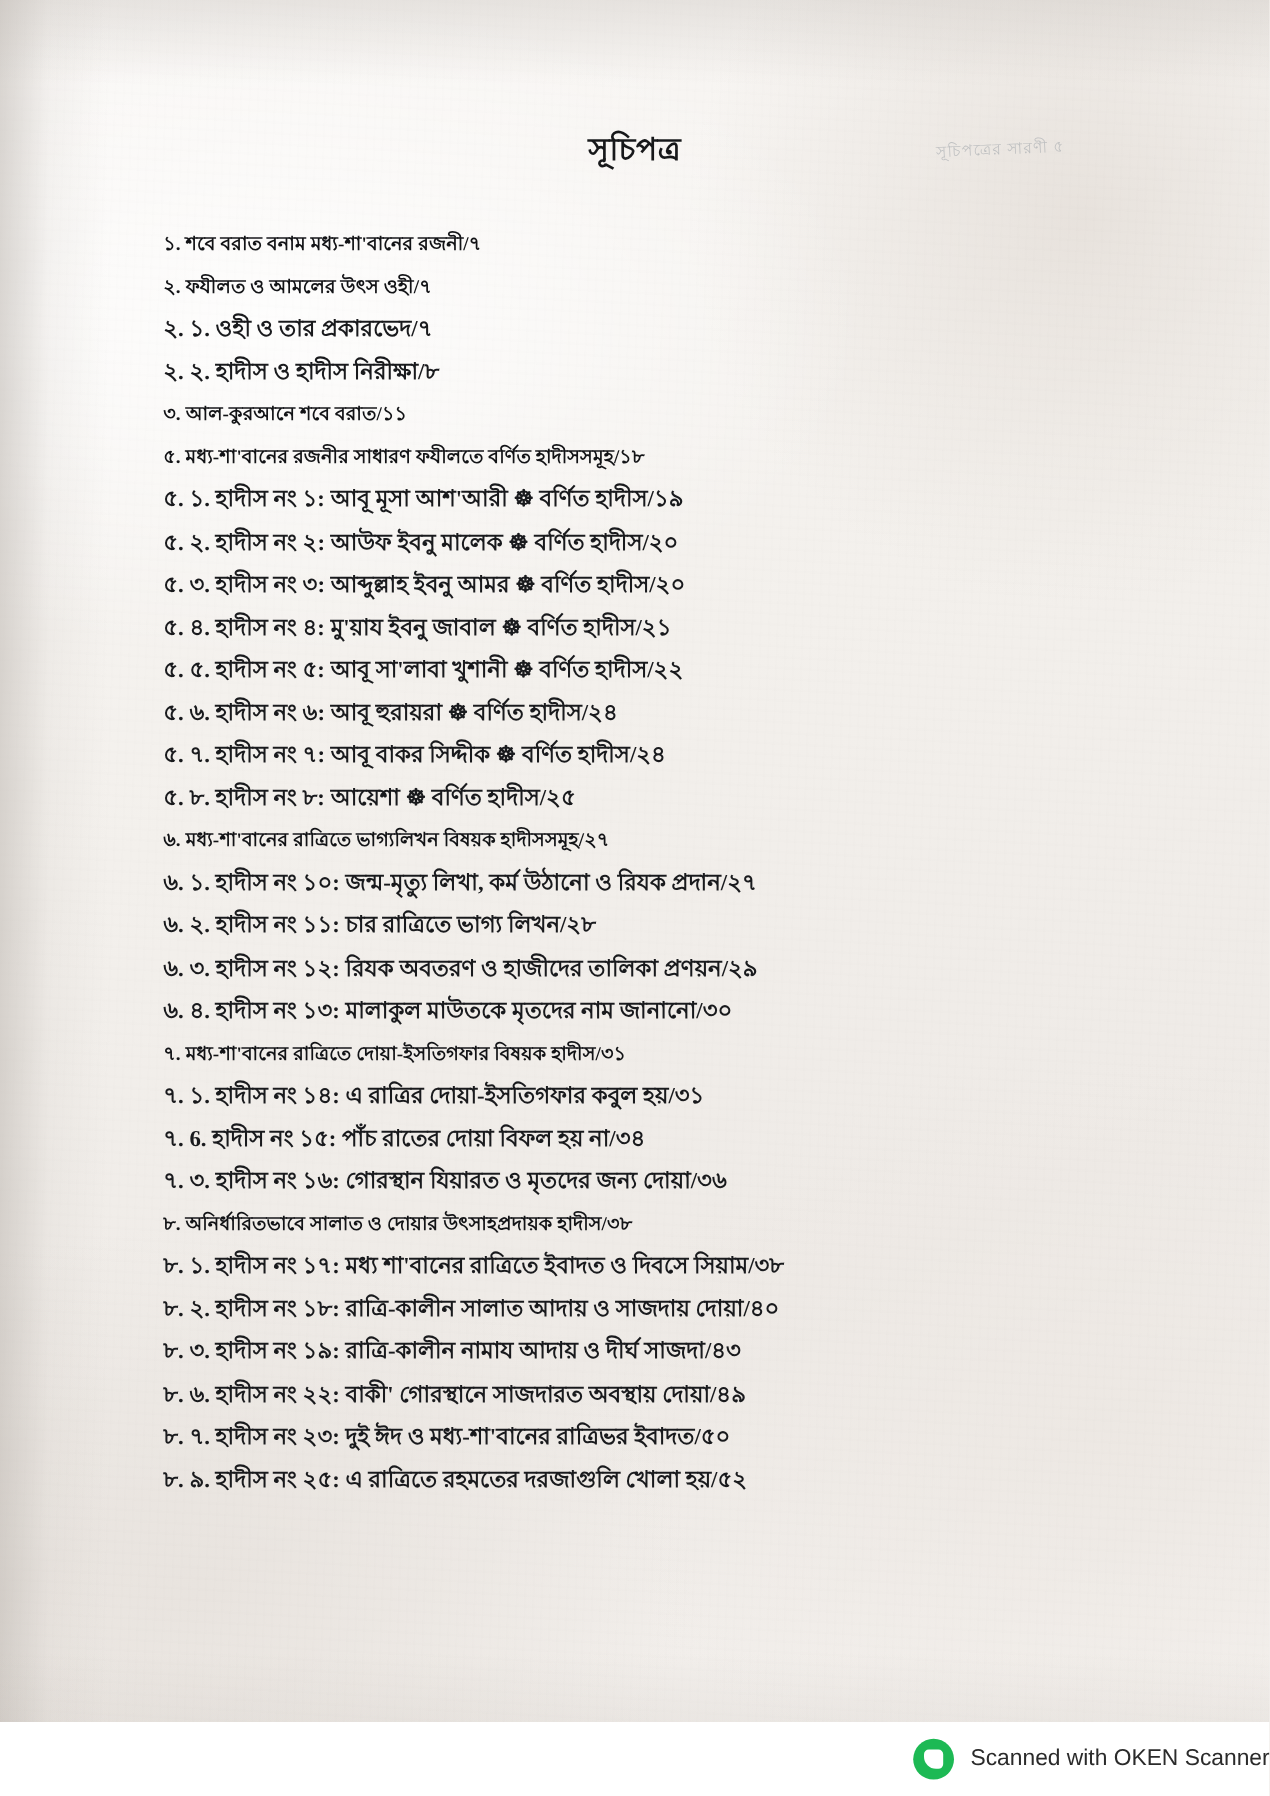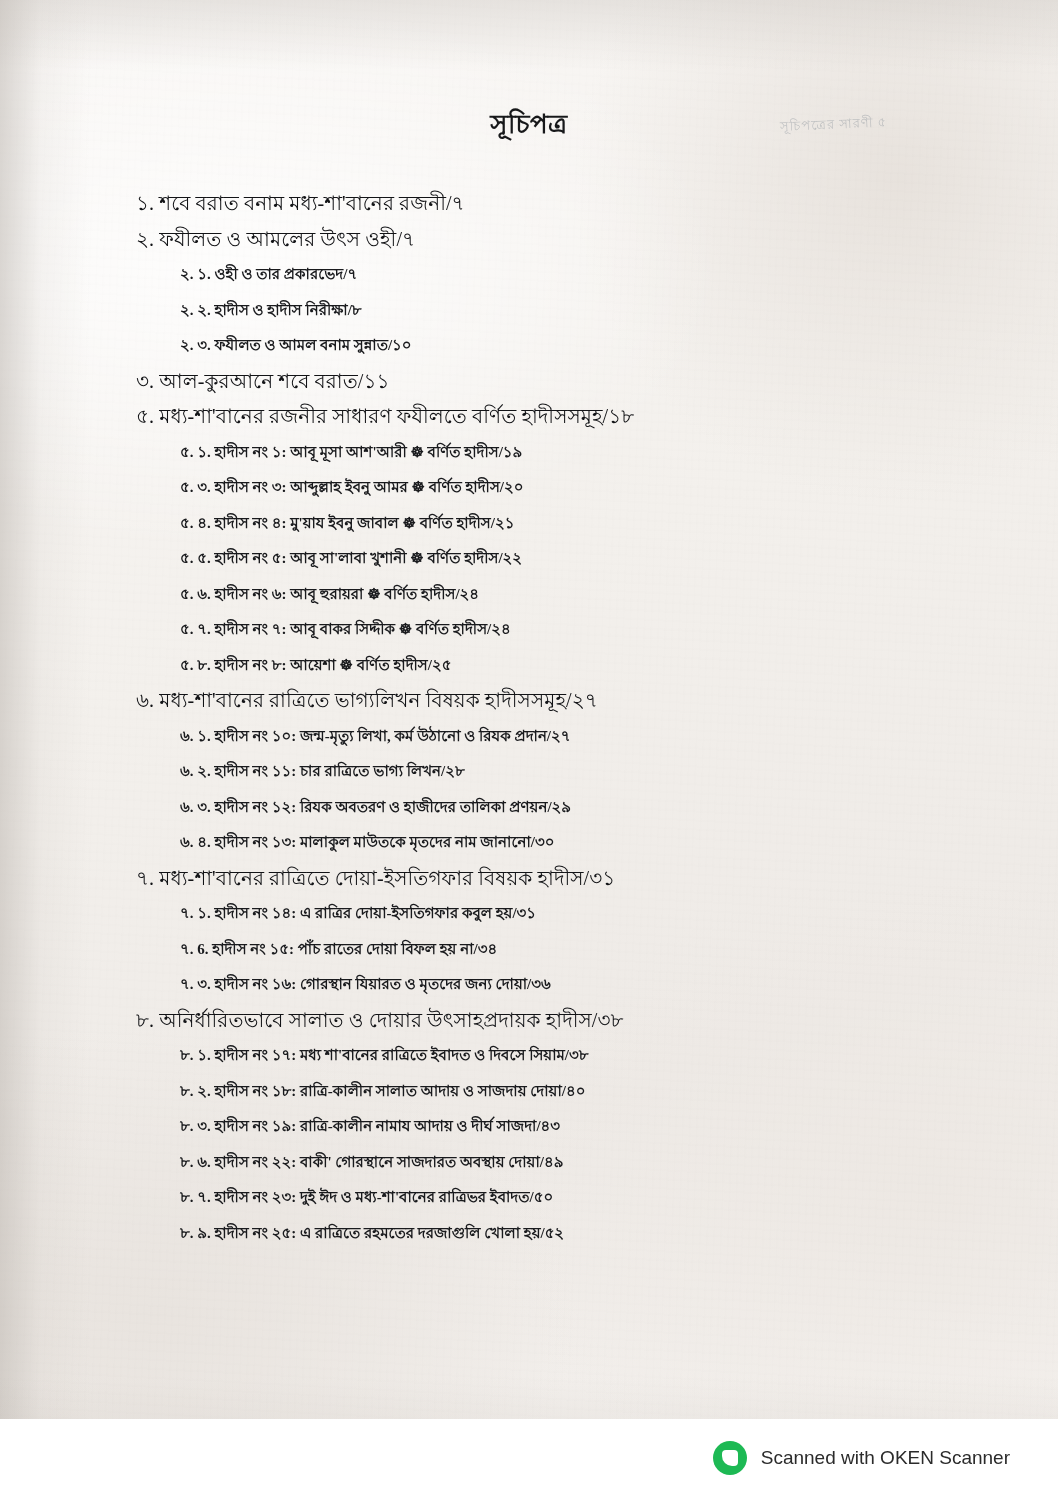--- a/index.html
+++ b/index.html
@@ -87,45 +87,43 @@
     left: 136px;
     right: 70px;
   }
   .entry {
     display: block;
     color: #121316;
     font-family: "Liberation Serif", serif;
     white-space: nowrap;
   }
   .lvl1 {
-    font-size: 20px;
-    font-weight: normal;
+    font-size: 16px;
+    font-weight: bold;
     line-height: 35.5px;
     margin-left: 0px;
     letter-spacing: 0.1px;
   }
   .lvl2 {
-    font-size: 15px;
+    font-size: 19px;
     font-weight: bold;
     line-height: 35.5px;
-    margin-left: 44px;
     color: #191a1d;
   }
 
   .footer {
     position: absolute;
     left: 0;
     right: 0;
     bottom: 0;
-    height: 78px;
+    height: 62px;
     background: #ffffff;
     display: flex;
     align-items: center;
     justify-content: flex-end;
-    padding-right: 48px;
     box-sizing: border-box;
   }
   .scan-badge {
     display: flex;
     align-items: center;
     gap: 14px;
   }
   .oken-logo {
     width: 34px;
     height: 34px;
@@ -161,24 +159,24 @@
 
   <div class="title">সূচিপত্র</div>
 
   <div class="marginalia">সূচিপত্রের সারণী  ৫</div>
 
   <div class="toc">
     <div class="entry lvl1">১. শবে বরাত বনাম মধ্য-শা'বানের রজনী/৭</div>
     <div class="entry lvl1">২. ফযীলত ও আমলের উৎস ওহী/৭</div>
     <div class="entry lvl2">২. ১. ওহী ও তার প্রকারভেদ/৭</div>
     <div class="entry lvl2">২. ২. হাদীস ও হাদীস নিরীক্ষা/৮</div>
-    <div class="entry lvl2">২. ৩. ফযীলত ও আমল বনাম সুন্নাত/১০</div>
     <div class="entry lvl1">৩. আল-কুরআনে শবে বরাত/১১</div>
     <div class="entry lvl1">৫. মধ্য-শা'বানের রজনীর সাধারণ ফযীলতে বর্ণিত হাদীসসমূহ/১৮</div>
     <div class="entry lvl2">৫. ১. হাদীস নং ১: আবূ মূসা আশ'আরী ☸ বর্ণিত হাদীস/১৯</div>
+    <div class="entry lvl2">৫. ২. হাদীস নং ২: আউফ ইবনু মালেক ☸ বর্ণিত হাদীস/২০</div>
     <div class="entry lvl2">৫. ৩. হাদীস নং ৩: আব্দুল্লাহ ইবনু আমর ☸ বর্ণিত হাদীস/২০</div>
     <div class="entry lvl2">৫. ৪. হাদীস নং ৪: মু'য়ায ইবনু জাবাল ☸ বর্ণিত হাদীস/২১</div>
     <div class="entry lvl2">৫. ৫. হাদীস নং ৫: আবূ সা'লাবা খুশানী ☸ বর্ণিত হাদীস/২২</div>
     <div class="entry lvl2">৫. ৬. হাদীস নং ৬: আবূ হুরায়রা ☸ বর্ণিত হাদীস/২৪</div>
     <div class="entry lvl2">৫. ৭. হাদীস নং ৭: আবূ বাকর সিদ্দীক ☸ বর্ণিত হাদীস/২৪</div>
     <div class="entry lvl2">৫. ৮. হাদীস নং ৮: আয়েশা ☸ বর্ণিত হাদীস/২৫</div>
     <div class="entry lvl1">৬. মধ্য-শা'বানের রাত্রিতে ভাগ্যলিখন বিষয়ক হাদীসসমূহ/২৭</div>
     <div class="entry lvl2">৬. ১. হাদীস নং ১০: জন্ম-মৃত্যু লিখা, কর্ম উঠানো ও রিযক প্রদান/২৭</div>
     <div class="entry lvl2">৬. ২. হাদীস নং ১১: চার রাত্রিতে ভাগ্য লিখন/২৮</div>
     <div class="entry lvl2">৬. ৩. হাদীস নং ১২: রিযক অবতরণ ও হাজীদের তালিকা প্রণয়ন/২৯</div>

